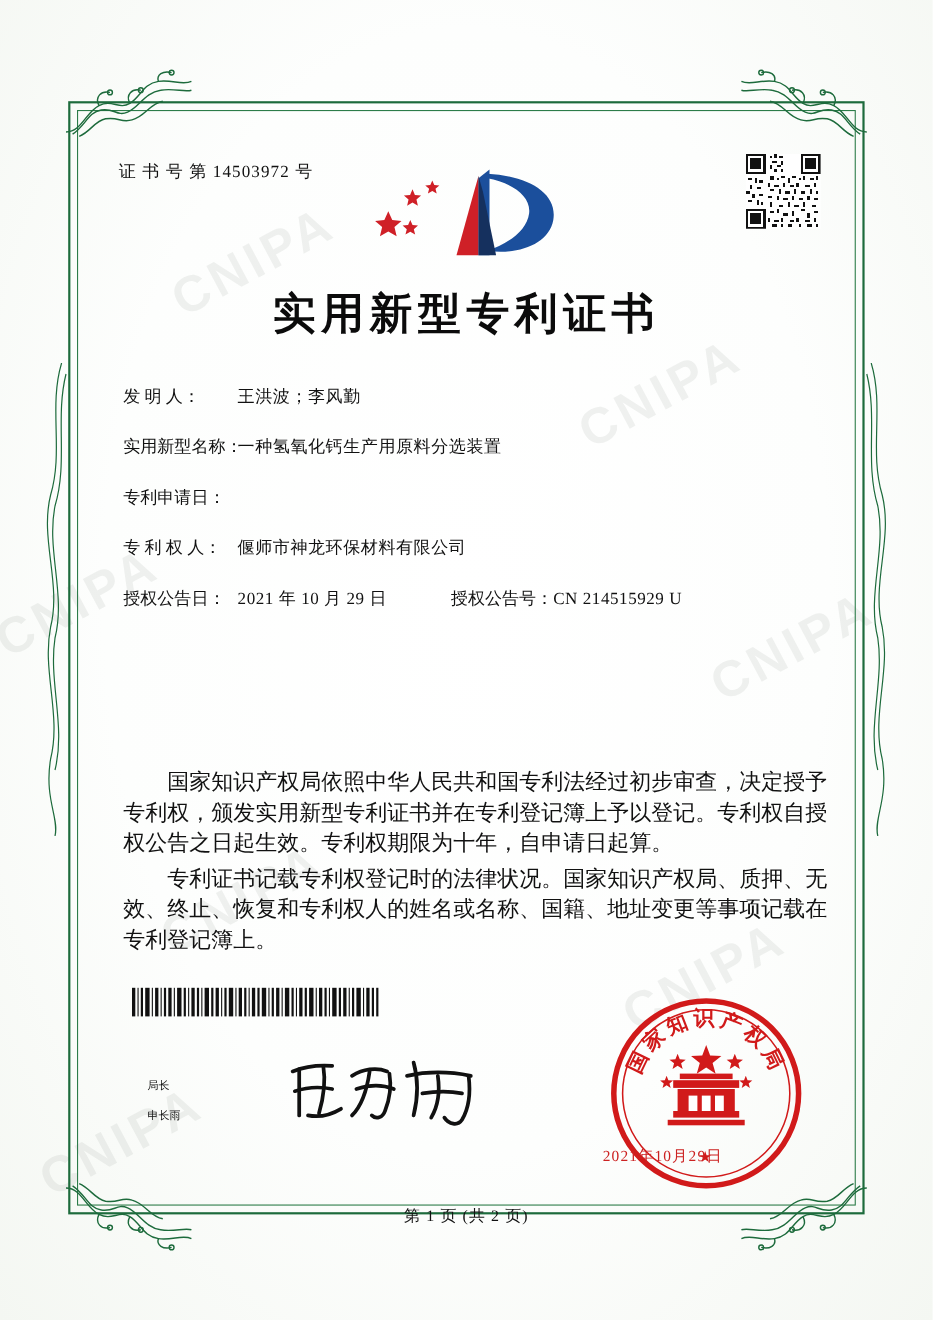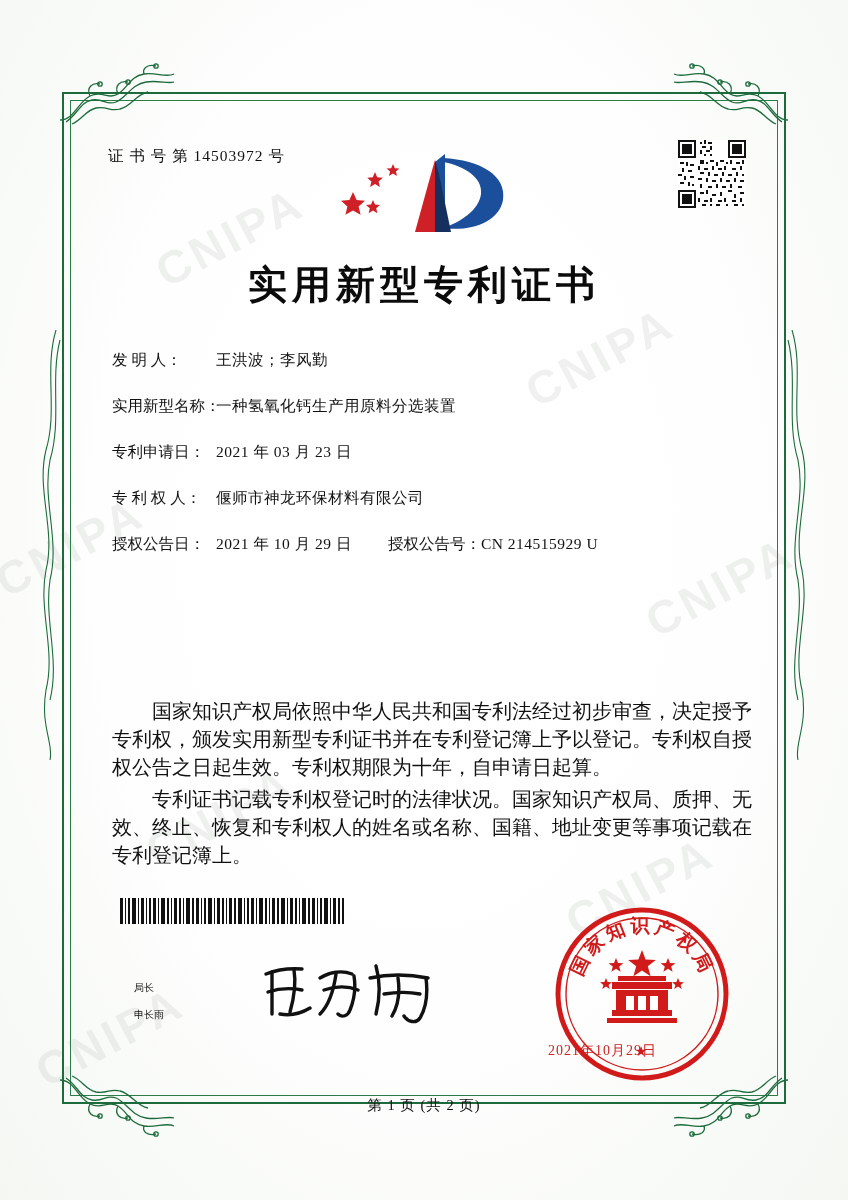--- a/index.html
+++ b/index.html
@@ -135,21 +135,21 @@
     flex: none;
     letter-spacing: 0px;
     white-space: nowrap;
   }
   .field-value {
     flex: 1;
     letter-spacing: 0.5px;
   }
   .field-row.dual .field-value { flex: none; }
   .field-row.dual .second-label {
-    margin-left: 36px;
+    margin-left: 58px;
     white-space: nowrap;
   }
 
   
   .paras {
     position: absolute;
     left: 112px;
     top: 697px;
     width: 640px;
     font-size: 20px;
@@ -452,21 +452,20 @@
     </div>
 
     <div class="field-row">
       <span class="field-label">实用新型名称：</span>
       <span class="field-value">一种氢氧化钙生产用原料分选装置</span>
     </div>
 
 
     <div class="field-row">
       <span class="field-label">专利申请日：</span>
-      <span class="field-value">2021 年 03 月 23 日</span>
     </div>
 
     <div class="field-row">
       <span class="field-label">专  利  权  人：</span>
       <span class="field-value">偃师市神龙环保材料有限公司</span>
     </div>
 
 
     <div class="field-row dual">
       <span class="field-label">授权公告日：</span>

